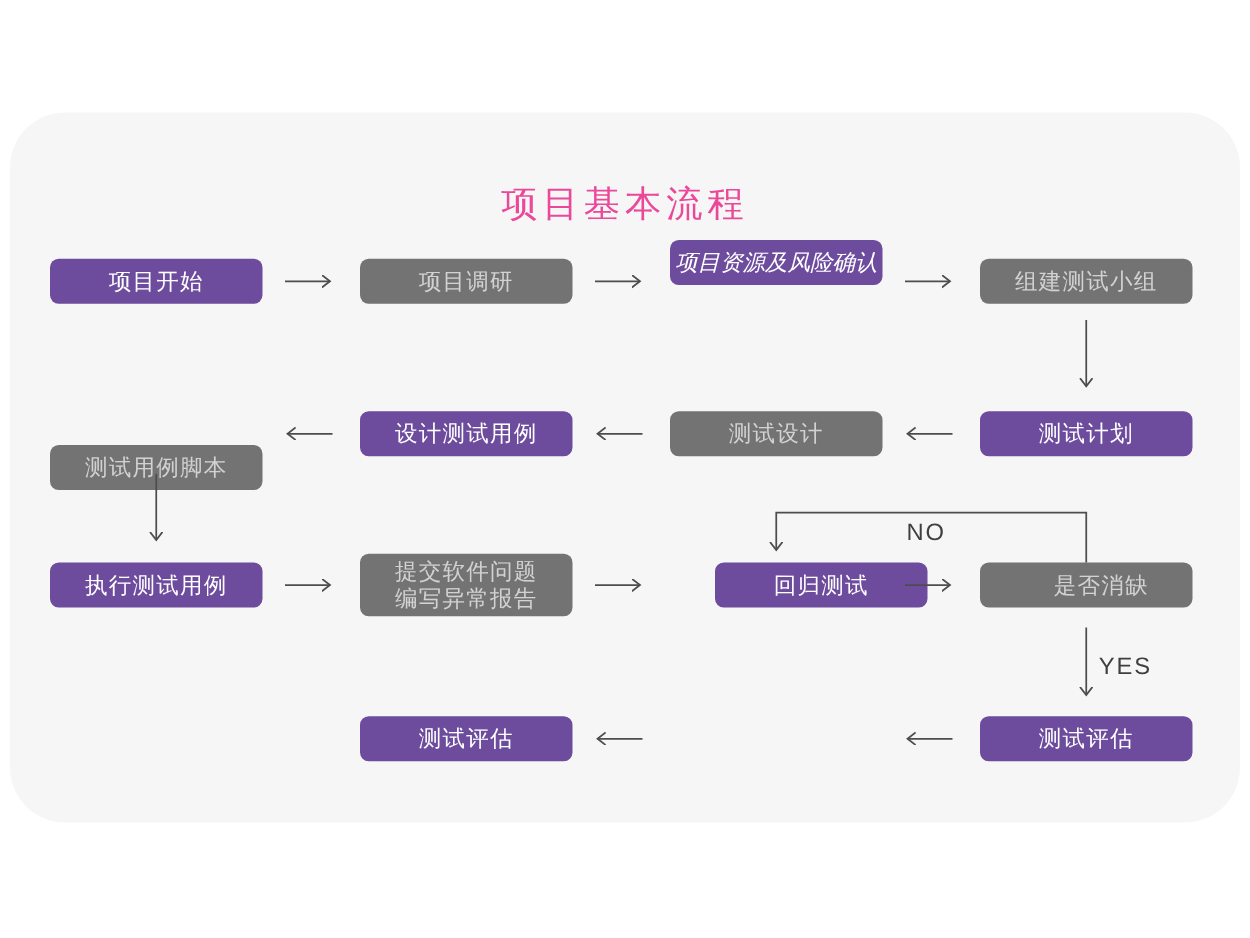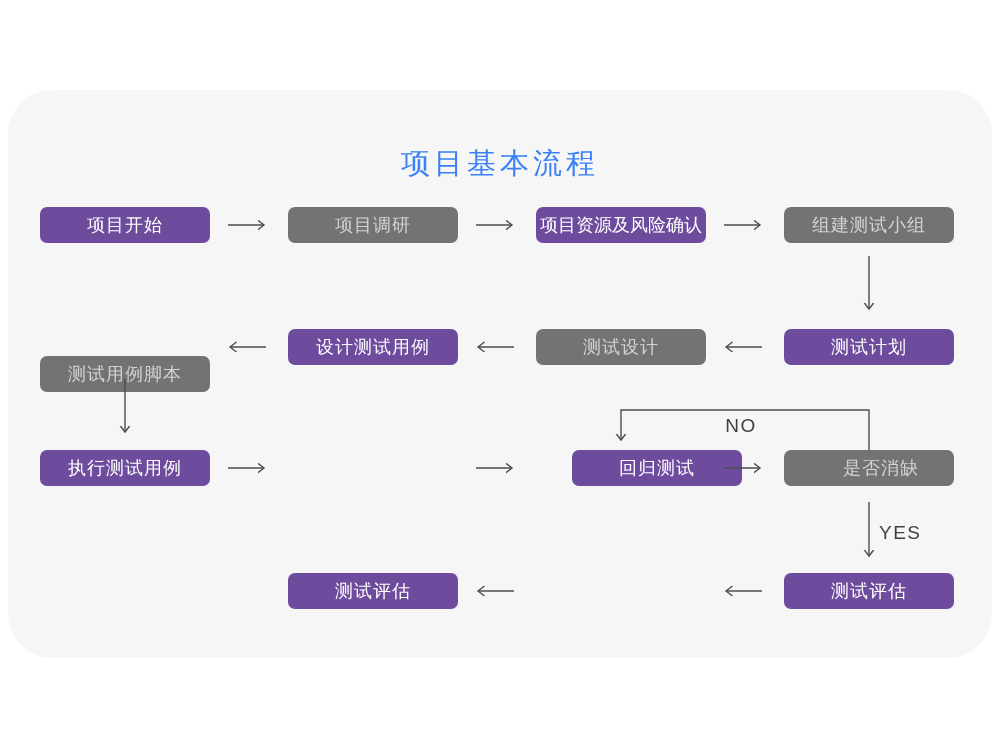--- a/index.html
+++ b/index.html
@@ -17,21 +17,21 @@
     background: #f6f6f7;
     border-radius: 44px;
   }
   .page-title {
     position: absolute;
     left: 0; top: 144px;
     width: 1000px;
     text-align: center;
     font-size: 29px;
     letter-spacing: 4px;
-    color: #3b82f6;
+    color: #ec4899;
     font-weight: 400;
   }
   .node {
     position: absolute;
     width: 170px;
     height: 36px;
     border-radius: 7px;
     display: flex;
     align-items: center;
     justify-content: center;
@@ -63,29 +63,31 @@
 <body>
 
 <div id="stage">
 
   <div class="card"></div>
 
   <div class="page-title">项目基本流程</div>
 
   <div class="node primary" style="left:40px; top:207px;">项目开始</div>
   <div class="node secondary" style="left:288px; top:207px;">项目调研</div>
-  <div class="node primary small" style="left:536px; top:207px;">项目资源及风险确认</div>
+  <div class="node primary small" style="left:536px; top:192px;font-style:italic;">项目资源及风险确认</div>
   <div class="node secondary" style="left:784px; top:207px;">组建测试小组</div>
 
   <div class="node secondary" style="left:40px; top:329px;margin-top:27px;">测试用例脚本</div>
   <div class="node primary" style="left:288px; top:329px;">设计测试用例</div>
   <div class="node secondary" style="left:536px; top:329px;">测试设计</div>
   <div class="node primary" style="left:784px; top:329px;">测试计划</div>
 
   <div class="node primary" style="left:40px; top:450px;">执行测试用例</div>
+  <div class="node secondary tall" style="left:288px; top:443px;">提交软件问题
+编写异常报告</div>
   <div class="node primary" style="left:536px; top:450px;margin-left:36px;">回归测试</div>
   <div class="node secondary" style="left:784px; top:450px;padding-left:24px;">是否消缺</div>
 
   <div class="node primary" style="left:288px; top:573px;">测试评估</div>
   <div class="node primary" style="left:784px; top:573px;">测试评估</div>
 
   <svg class="arrows" viewBox="0 0 1000 750">
     <defs>
       <marker id="ah" markerWidth="12" markerHeight="12" refX="6.5" refY="5" orient="auto" markerUnits="userSpaceOnUse">
         <path d="M0,0 L6.5,5 L0,10" fill="none" stroke="#4d4d4d" stroke-width="1.4"></path>

